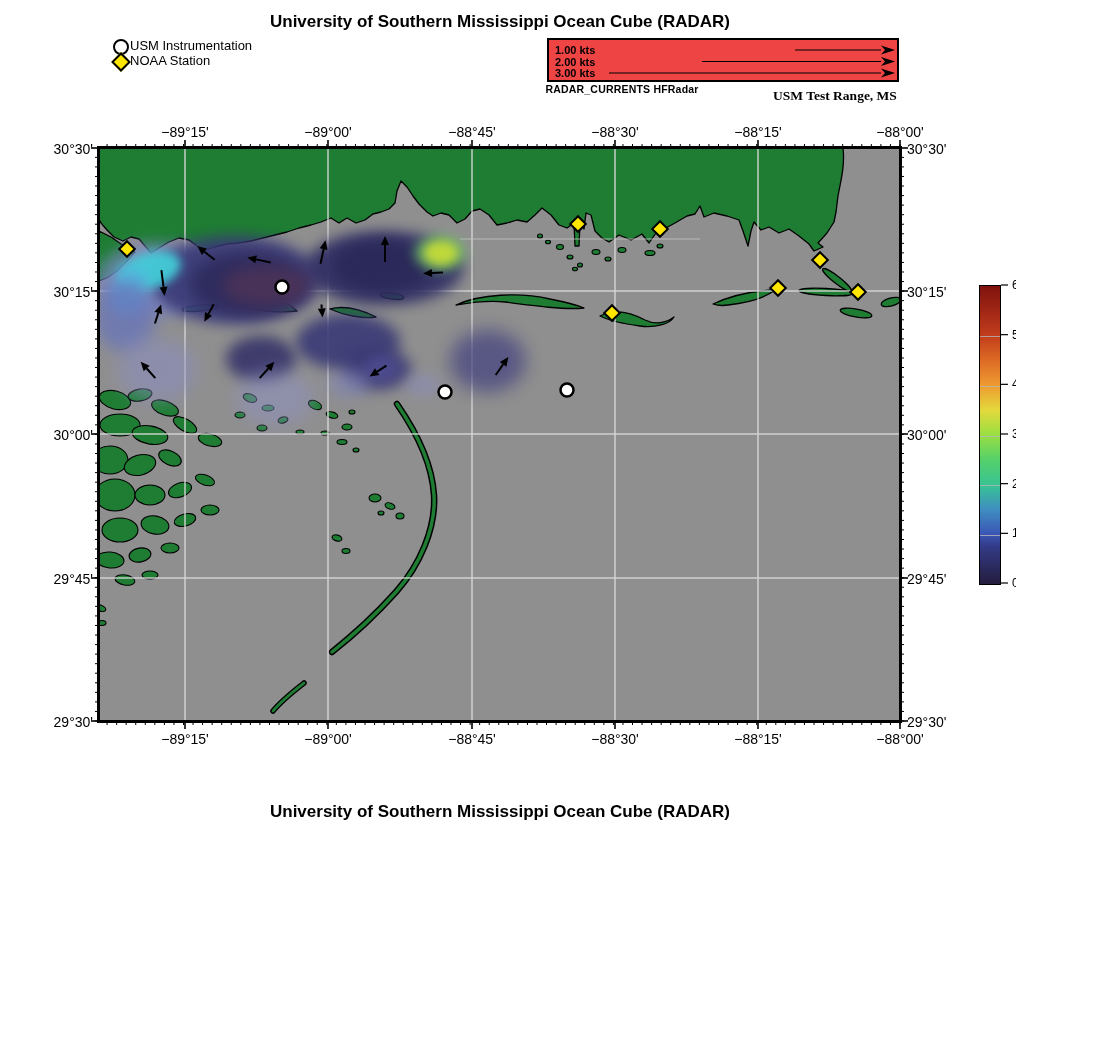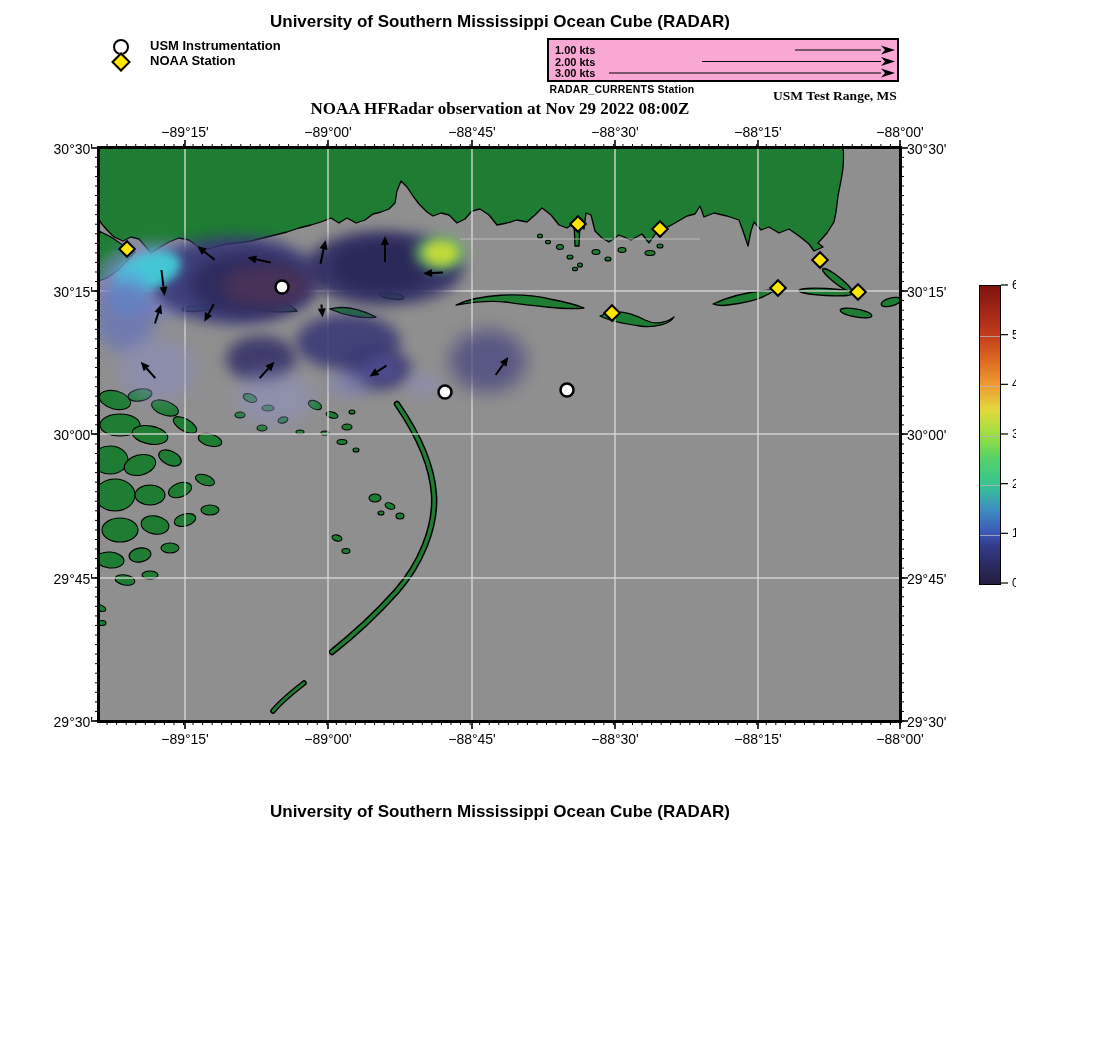--- a/index.html
+++ b/index.html
@@ -3,24 +3,24 @@
 <meta charset="utf-8">
 <style>
   html,body{margin:0;padding:0;background:#fff;}
   #canvas{position:relative;width:1016px;height:1050px;background:#ffffff;overflow:hidden;
           font-family:"Liberation Sans","DejaVu Sans",sans-serif;color:#000;}
   .abs{position:absolute;}
   .title{font-weight:bold;font-size:17px;text-align:center;}
   .serif{font-family:"Liberation Serif","DejaVu Serif",serif;}
   .subtitle{font-weight:bold;font-size:17px;text-align:center;}
   .range-label{font-weight:bold;font-size:13.5px;text-align:center;}
-  .legend-label{font-weight:bold;font-size:13px;line-height:14px;padding-left:20px;}
+  .legend-label{font-weight:normal;font-size:13px;line-height:14px;}
   .legend-circle{width:12px;height:12px;border:2.5px solid #000;border-radius:50%;background:#fff;}
   .legend-diamond{width:10px;height:10px;border:2px solid #000;background:#ffe600;transform:rotate(45deg);}
-  #vector-box{border:2.5px solid #000;background:#f9a8d4;}
+  #vector-box{border:2.5px solid #000;background:#ef4444;}
   #vector-caption{font-weight:bold;font-size:10.5px;text-align:center;letter-spacing:0.2px;}
   #map{background:#8f8f8f;overflow:hidden;outline:2px solid #000;}
   #map svg{position:absolute;left:0;top:0;}
   .blob{position:absolute;border-radius:50%;}
   .axis-label{position:absolute;font-size:14px;white-space:nowrap;}
   .cb-num{position:absolute;font-size:12px;}
   #cb-label{font-weight:bold;font-size:12px;text-align:center;transform:rotate(-90deg);}
   #colorbar{border:1.5px solid #000;box-sizing:content-box;}
   .cb-line{position:absolute;left:0;width:100%;height:1px;background:#b5b5b5;opacity:.8;}
 </style>
@@ -42,23 +42,22 @@
         <line x1="246" y1="10" x2="332" y2="10" stroke="#000" stroke-width="1.2"></line>
         <polygon points="346,10 332,5.5 336,10 332,14.5" fill="#000"></polygon>
         <text x="6" y="25.5" font-size="11" font-weight="bold">2.00 kts</text>
         <line x1="153" y1="21.5" x2="332" y2="21.5" stroke="#000" stroke-width="1.2"></line>
         <polygon points="346,21.5 332,17 336,21.5 332,26" fill="#000"></polygon>
         <text x="6" y="37" font-size="11" font-weight="bold">3.00 kts</text>
         <line x1="60" y1="33" x2="332" y2="33" stroke="#000" stroke-width="1.2"></line>
         <polygon points="346,33 332,28.5 336,33 332,37.5" fill="#000"></polygon>
       </svg>
   </div>
-  <div class="abs" id="vector-caption" style="left:522px;top:83px;width:200px;">RADAR_CURRENTS Station</div>
-
-  <div class="abs subtitle serif" style="left:200px;top:99px;width:600px;">NOAA HFRadar observation at Nov 29 2022 08:00Z</div>
+  <div class="abs" id="vector-caption" style="left:522px;top:83px;width:200px;">RADAR_CURRENTS HFRadar</div>
+
   <div class="abs range-label serif" style="left:735px;top:88px;width:200px;">USM Test Range, MS</div>
 
   <div class="abs" id="map" style="left:99px;top:148px;width:801px;height:573px;">
     <svg id="map-svg" width="801" height="573" viewBox="99 148 801 573">
       <rect x="99" y="148" width="801" height="573" fill="#8f8f8f"></rect>
       <g fill="#1e7d32" stroke="#000" stroke-width="1.3" stroke-linejoin="round">
         <path d="M99,148 L843,148 C845,165 841,180 838,196 L836,212 L834,222 L827,233 L818,243 L823,247 L814,251 L809,244 L799,236 L789,229 L779,233 L769,227 L761,230 L754,222 L751,231 L748,246 L743,231 L739,220 L727,216 L714,213 L704,217 L700,206 L695,214 L687,216 L675,223 L664,229 L656,233 L649,243 L642,234 L631,240 L619,235 L609,242 L602,238 L595,231 L591,215 L586,213 L584,229 L580,223 L579,246 L575,246 L574,223 L567,228 L559,225 L551,215 L542,208 L535,215 L527,222 L517,220 L507,223 L497,225 L489,215 L480,209 L472,211 L465,219 L457,223 L449,215 L441,213 L433,216 L427,212 L419,204 L413,196 L407,187 L401,181 L397,191 L395,203 L389,209 L381,212 L373,214 L365,220 L356,223 L347,218 L339,223 L331,218 L321,222 L311,225 L299,228 L287,232 L275,235 L263,238 L251,241 L239,243 L227,244 L215,247 L205,250 L197,246 L189,240 L179,238 L169,242 L159,248 L151,253 L145,246 L139,239 L131,237 L123,241 L114,237 L107,230 L101,223 L99,219 Z"></path>
         <path d="M99,231 L111,237 L124,246 L135,252 L127,261 L117,271 L107,278 L99,281 Z"></path>
         <path d="M242,307 C255,299 275,300 290,305 L297,311 C280,313 258,311 242,307 Z"></path>
         <path d="M330,309 C345,305 362,310 376,317 C362,319 343,315 330,309 Z"></path>

